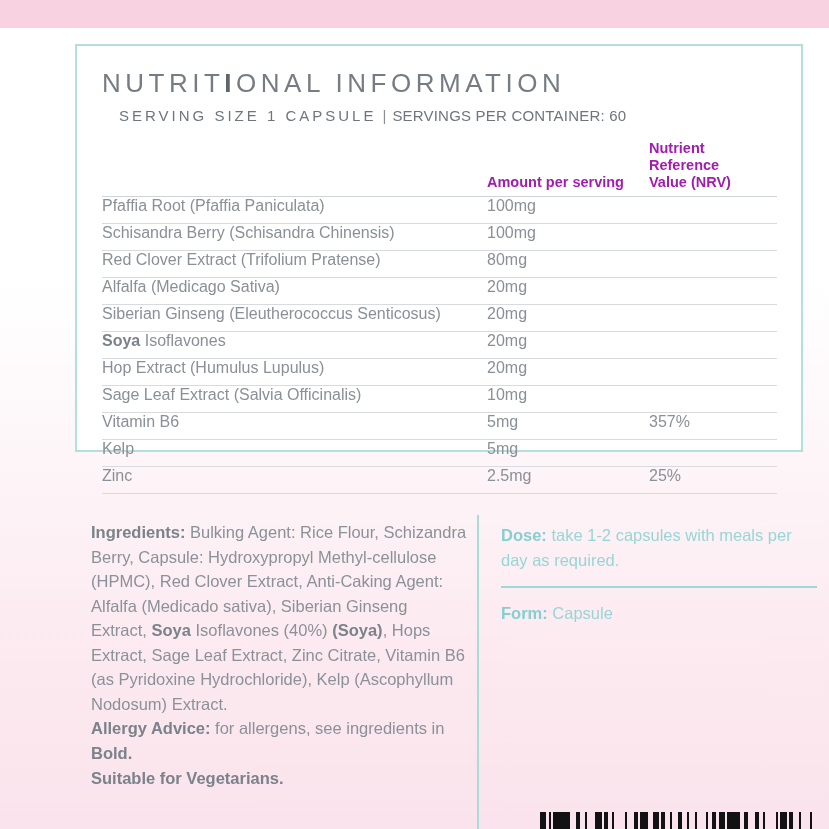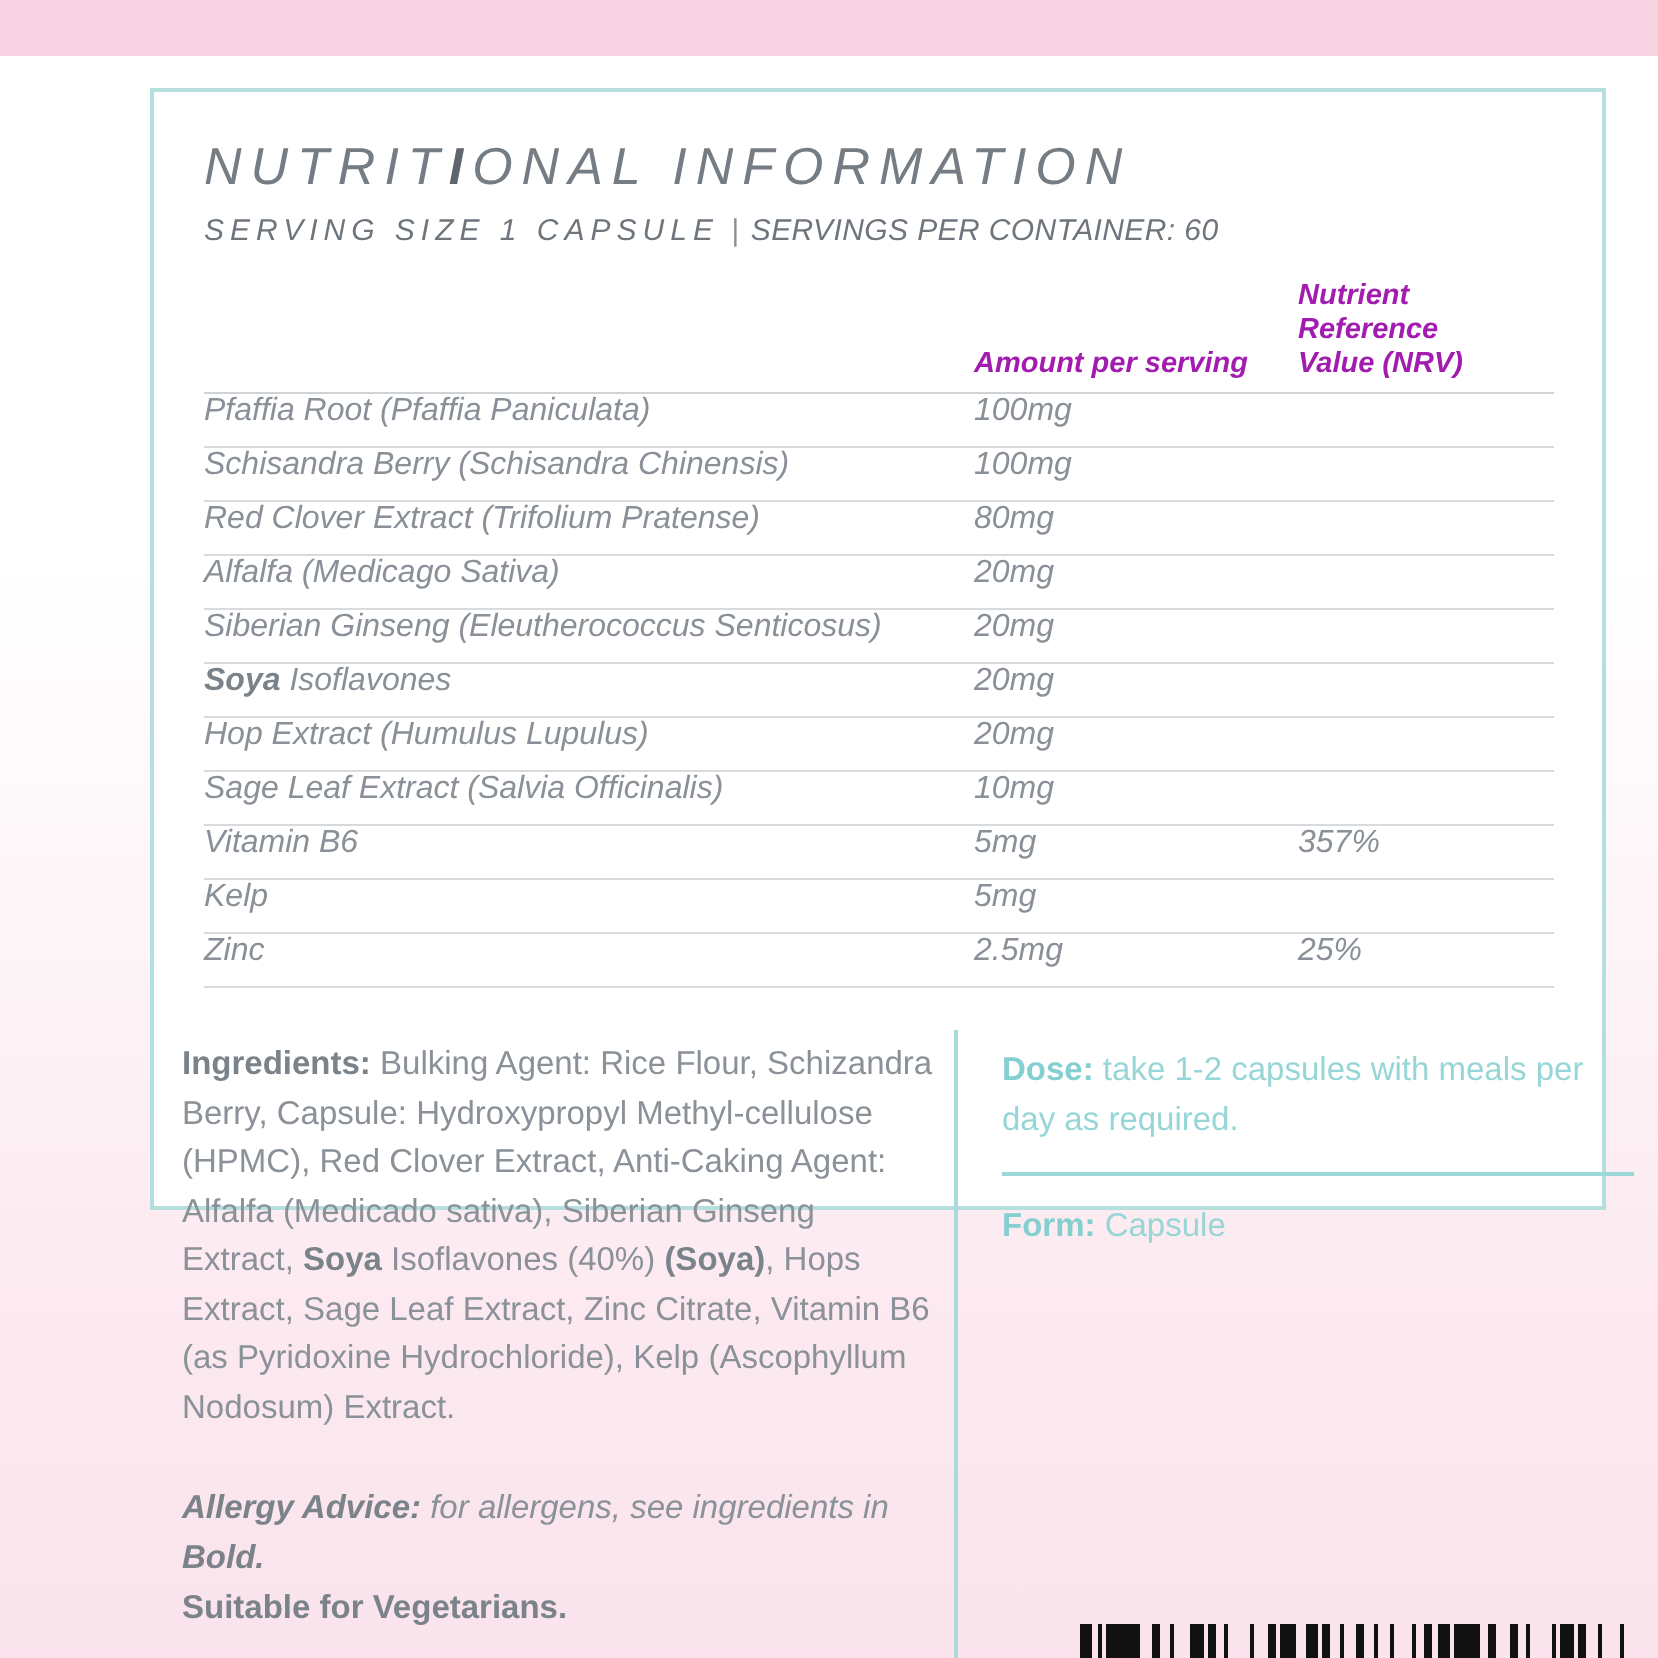--- a/index.html
+++ b/index.html
@@ -4,47 +4,47 @@
 <style>
   html,body{margin:0;padding:0;}
   body{
     width:829px;height:829px;overflow:hidden;position:relative;
     font-family:"Liberation Sans", sans-serif;
     background:linear-gradient(180deg,#ffffff 0%,#ffffff 34%,#fdf4f7 58%,#fceaf0 78%,#fae3ec 100%);
   }
   .top-bar{position:absolute;left:0;top:0;width:829px;height:28px;background:#f9d2e1;}
   
   .panel{
-    position:absolute;left:75px;top:44px;width:728px;height:561px;
-    background:#ffffff;border:2px solid #b4dfdd;box-sizing:border-box;font-style:italic;
+    position:absolute;left:75px;top:44px;width:728px;height:408px;
+    background:#ffffff;border:2px solid #b4dfdd;box-sizing:border-box;
   }
   .title{
     margin:22px 0 0 25px;font-size:26px;letter-spacing:4.5px;color:#757c83;
     white-space:nowrap;
   }
   .title .bold-i{font-weight:bold;color:#5e656c;}
-  .subtitle{margin:8px 0 0 25px;font-size:15px;color:#6e757c;white-space:nowrap;}
+  .subtitle{margin:8px 0 0 42px;font-size:15px;color:#6e757c;white-space:nowrap;}
   .subtitle .serving{letter-spacing:3px;}
   .subtitle .sep{margin:0 6px;color:#8a9097;}
   .subtitle .container-count{letter-spacing:0.2px;}
   
   .table{margin:16px 0 0 25px;width:675px;font-size:16px;color:#8a9097;}
   .thead{display:flex;align-items:flex-end;padding-bottom:5px;border-bottom:1px solid #cfd3d6;}
   .trow{display:flex;align-items:flex-start;height:26px;border-bottom:1px solid #d8dbdd;}
   .c{box-sizing:border-box;}
   .c.name{flex:0 0 385px;}
   .c.amt{flex:0 0 162px;}
   .c.nrv{flex:0 0 128px;}
   .thead .c{font-weight:bold;color:#a21caf;font-size:14.5px;line-height:17px;}
   .b{font-weight:bold;color:#7a828a;}
   
   .bottom{position:absolute;left:16px;top:497px;width:829px;height:332px;}
   .left-col{position:absolute;left:75px;top:23px;width:376px;}
   .left-col p{margin:0;font-size:16.5px;line-height:24.5px;color:#8b9198;}
-  .left-col .allergy{margin-top:26px;font-style:italic;}
+  .left-col .allergy{}
   .left-col .veg{margin-top:1px;font-weight:bold;color:#7a828a;}
   .divider{position:absolute;left:461px;top:18px;height:314px;width:2px;background:#a7dcda;}
   .right-col{position:absolute;left:485px;top:26px;width:316px;}
   .right-col p{margin:0;font-size:16.5px;line-height:24.5px;color:#97d6d6;}
   .right-col .b,.right-col .rich-b{font-weight:bold;color:#84cfd0;text-align:center;}
   .teal-rule{border:none;border-top:2px solid #9cd8d7;margin:14px 0 13px 0;width:316px;}
   
   .barcode{position:absolute;left:540px;top:812px;width:272px;height:26px;display:flex;}
   .barcode .bar{height:100%;}
   .barcode .ink{background:#121212;}

